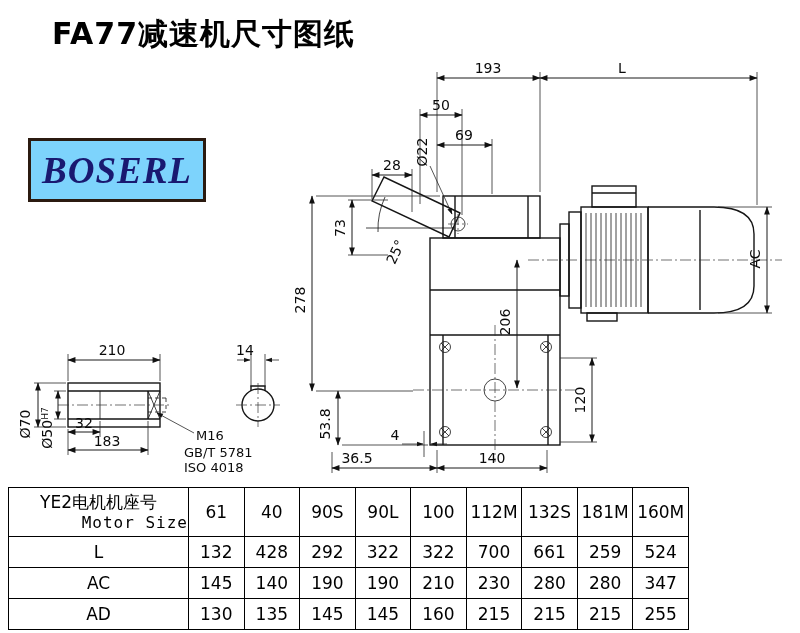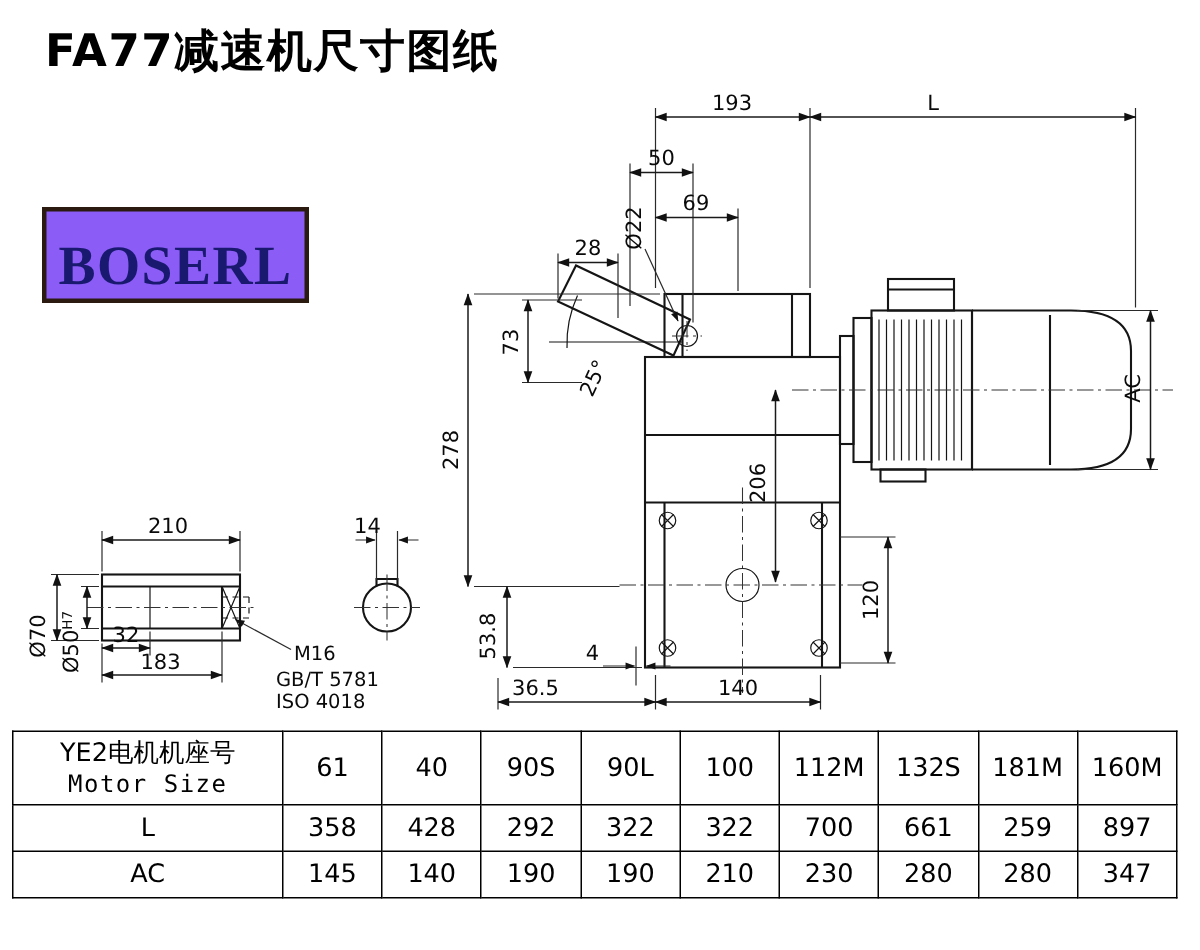--- a/index.html
+++ b/index.html
@@ -1,59 +1,59 @@
 <!DOCTYPE html>
 <html><head>
 <meta charset="utf-8">
 <style>
   html,body { margin:0; padding:0; }
   body {
     width:800px; height:633px; position:relative; overflow:hidden;
     background:#ffffff; font-family:"DejaVu Sans", sans-serif; color:#000;
   }
   .title {
-    position:absolute; left:30px; top:14px;
+    position:absolute; left:52px; top:14px;
     font-size:30px; font-weight:bold; letter-spacing:1px; white-space:nowrap;
   }
   .logo {
     position:absolute; left:28px; top:138px; width:172px; height:58px;
-    border:3px solid #2b1a10; background:#8b5cf6;
-    display:flex; align-items:flex-end; justify-content:center;
+    border:3px solid #2b1a10; background:#7dd3fc;
+    display:flex; align-items:center; justify-content:center;font-style:italic;
   }
   .logo span {
     font-family:"Liberation Serif", serif; font-weight:bold;
     font-size:37px; color:#191970; letter-spacing:1px;
   }
   svg.drawing { position:absolute; left:0; top:0; }
 
   
   .oln   { fill:none; stroke:#151515; stroke-width:1.4; }
   .thin  { fill:none; stroke:#151515; stroke-width:0.8; }
   .dashed{ stroke-dasharray:4 3; }
   .cl    { fill:none; stroke:#333; stroke-width:0.7; stroke-dasharray:11 3 2 3; }
   .ext   { fill:none; stroke:#2a2a2a; stroke-width:0.8; }
   .dim   { fill:none; stroke:#1a1a1a; stroke-width:1; }
   .labels{ stroke:none; }
   .labels text { font-family:"DejaVu Sans", sans-serif; font-size:14px; fill:#0a0a0a; }
   .labels text.sm { font-size:13px; }
 
   
   table.size-table {
-    position:absolute; left:8px; top:487px; width:777px;
+    position:absolute; left:8px; top:487px; width:681px;
     border-collapse:collapse; table-layout:fixed; text-align:center;
   }
   table.size-table col.c0 { width:180px; }
   table.size-table th, table.size-table td {
     border:1px solid #000; padding:0; font-weight:normal;
     font-size:17px; vertical-align:middle;
   }
   table.size-table tr.hrow th { height:48px; }
   table.size-table tr.drow th, table.size-table tr.drow td { height:30px; }
   .hline1 { font-size:17px; line-height:1.3; }
-  .hline2 { font-family:"DejaVu Sans Mono", monospace; font-size:16px; line-height:1.3; letter-spacing:1px; }
+  .hline2 { font-family:"DejaVu Sans Mono", monospace; font-size:16px; line-height:1.3; letter-spacing:1px;text-align:right; }
 </style>
 </head>
 <body>
 
 <div class="title">FA77减速机尺寸图纸</div>
 
 <div class="logo">
   <span>BOSERL</span>
 </div>
 
@@ -250,36 +250,48 @@
       <th>90S</th>
       <th>90L</th>
       <th>100</th>
       <th>112M</th>
       <th>132S</th>
       <th>181M</th>
       <th>160M</th>
     </tr>
     <tr class="drow">
       <th>L</th>
-      <td>358</td>
+      <td>132</td>
       <td>428</td>
       <td>292</td>
       <td>322</td>
       <td>322</td>
       <td>700</td>
       <td>661</td>
       <td>259</td>
-      <td>897</td>
+      <td>524</td>
     </tr>
     <tr class="drow">
       <th>AC</th>
       <td>145</td>
       <td>140</td>
       <td>190</td>
       <td>190</td>
       <td>210</td>
       <td>230</td>
       <td>280</td>
       <td>280</td>
       <td>347</td>
     </tr>
+    <tr class="drow">
+      <th>AD</th>
+      <td>130</td>
+      <td>135</td>
+      <td>145</td>
+      <td>145</td>
+      <td>160</td>
+      <td>215</td>
+      <td>215</td>
+      <td>215</td>
+      <td>255</td>
+    </tr>
   </tbody>
 </table>
 
 </body></html>

